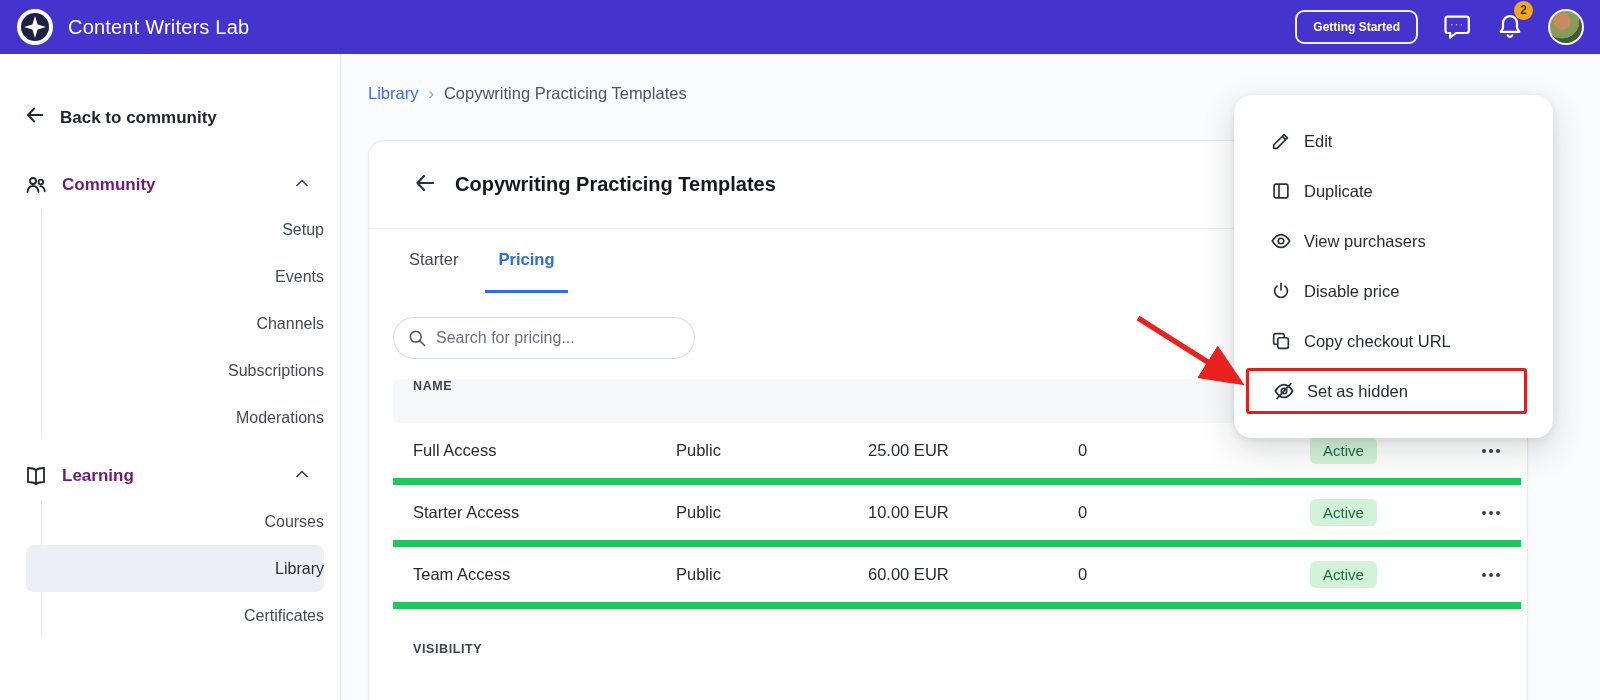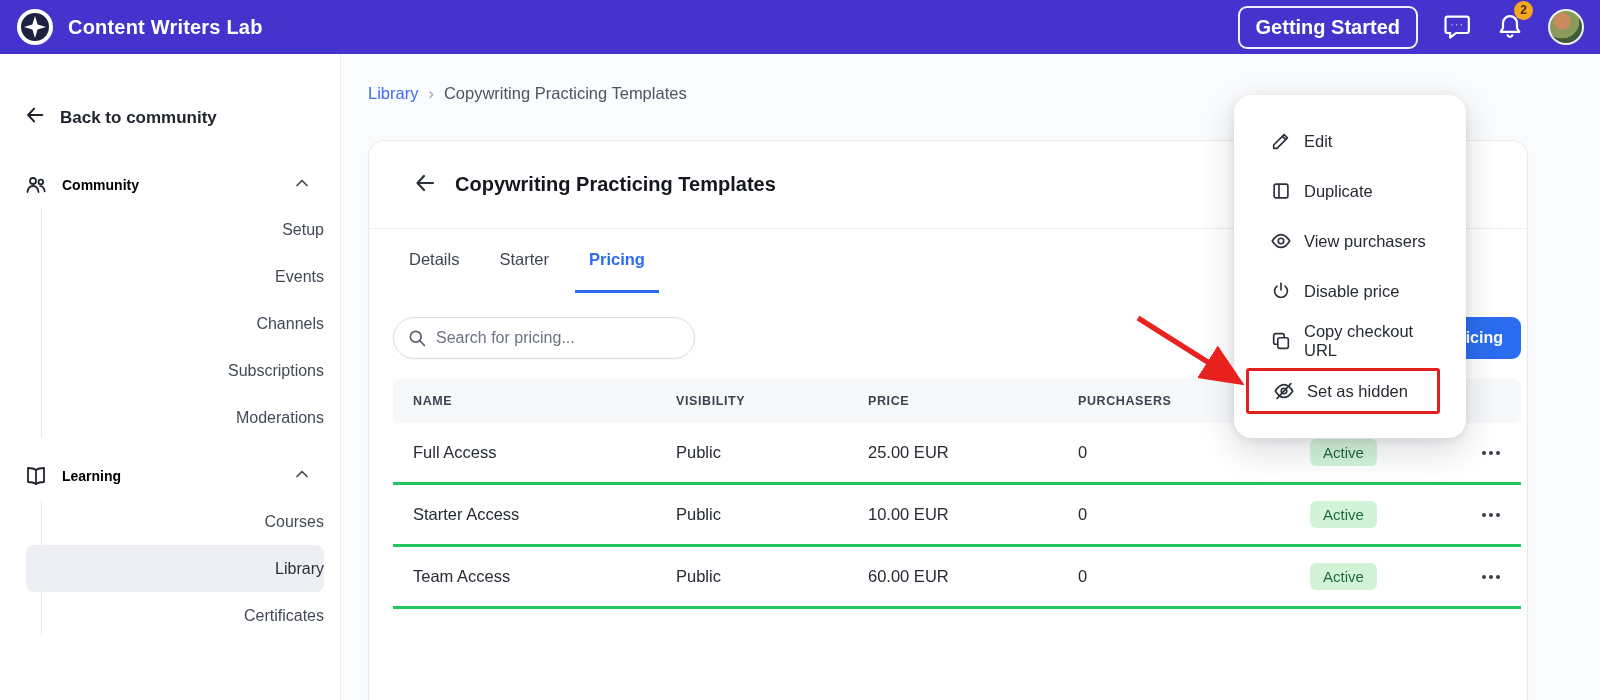--- a/index.html
+++ b/index.html
@@ -9,25 +9,25 @@
     font-family:"Liberation Sans", sans-serif;
     background:#fafbfc; color:#2b303a;
   }
 
   
   .topbar {
     position:absolute; top:0; left:0; right:0; height:54px;
     background:#4433cd; display:flex; align-items:center; padding:0 16px; z-index:20;
   }
   .logo { width:38px; height:38px; margin-right:14px; flex:0 0 auto; }
-  .app-name { color:#fff; font-size:20px; font-weight:700; letter-spacing:.2px; }
+  .app-name { color:#fff; font-size:20px; font-weight:400; letter-spacing:.2px; }
   .topbar-right { margin-left:auto; display:flex; align-items:center; gap:22px; }
   .getting-started {
     background:transparent; border:2px solid rgba(255,255,255,.92); border-radius:9px;
-    color:#fff; font-size:20px; font-weight:700; padding:8px 16px; cursor:pointer;
+    color:#fff; font-size:12px; font-weight:700; padding:8px 16px; cursor:pointer;
     font-family:"Liberation Sans", sans-serif;
   }
   .icon-btn { background:none; border:none; cursor:pointer; position:relative; padding:2px; }
   .badge-count {
     position:absolute; top:-9px; right:-7px; min-width:19px; height:19px; border-radius:10px;
     background:#f5a623; color:#4a3000; font-size:12px; font-weight:700;
     display:flex; align-items:center; justify-content:center; padding:0 4px;
   }
   .avatar {
     width:36px; height:36px; border-radius:50%; border:2px solid rgba(255,255,255,.9);
@@ -39,21 +39,21 @@
   .sidebar {
     position:absolute; top:54px; left:0; bottom:0; width:341px;
     background:#fff; border-right:1px solid #e8eaee; z-index:10;
   }
   .back-link { margin:50px 24px 0; display:flex; align-items:center; gap:14px;
     font-size:17px; font-weight:700; color:#21262e; cursor:pointer; }
   .section-header { margin-top:40px; height:28px; padding:0 28px 0 24px;
     display:flex; align-items:center; cursor:pointer; }
   .section-header.second { margin-top:21px; }
   .section-header .s-icon { width:24px; height:24px; margin-right:14px; }
-  .section-header .s-label { flex:1; font-size:14px; font-weight:700; color:#000000; }
+  .section-header .s-label { flex:1; font-size:17px; font-weight:700; color:#701a75; }
   .items { position:relative; margin-top:7px;text-align:right; }
   .items.second { margin-top:8px; }
   .guide-line { position:absolute; left:41px; top:3px; bottom:3px; width:1px; background:#e7e9ed; }
   .side-item {
     position:relative; z-index:1; height:47px; line-height:47px;
     margin:0 16px 0 26px; padding-left:34px; border-radius:8px;
     font-size:16px; color:#434a57; cursor:pointer;
   }
   .side-item.active { background:#edeff4; color:#2b303a; }
 
@@ -91,42 +91,42 @@
   .search-input::placeholder { color:#6b7280; }
   .add-pricing-btn {
     position:absolute; right:0; top:0; height:42px; padding:0 18px;
     background:#2b6cf0; color:#fff; border:none; border-radius:9px;
     font-size:16px; font-weight:700; cursor:pointer; z-index:5;
     font-family:"Liberation Sans", sans-serif;
   }
 
   .table { margin:20px 6px 0 24px; }
   .thead {
-    display:flex; align-items:center; height:44px; background:#f7f8fa; border-radius:7px;
-    padding-left:20px; font-size:12.5px; font-weight:700; color:#3c4450; letter-spacing:.6px;
+    display:flex; height:44px; background:#f7f8fa; border-radius:7px;
+    padding-left:20px; font-size:12.5px; font-weight:700; color:#3c4450; letter-spacing:.6px;flex-direction:column;
   }
   .trow { display:flex; align-items:center; height:62px; padding-left:20px;
-    border-bottom:3px solid #22c55e; font-size:16.5px; color:#262b33; }
+    border-bottom:7px solid #22c55e; font-size:16.5px; color:#262b33; }
   .col-name { flex:0 0 263px; }
   .col-vis  { flex:0 0 192px; }
   .col-price{ flex:0 0 210px; }
   .col-purch{ flex:0 0 232px; }
   .col-status{ flex:1 1 auto; }
   .col-actions{ flex:0 0 60px; display:flex; justify-content:center; }
   .badge-active {
     display:inline-block; background:#d3f3d9; color:#1f6a44;
     font-size:15px; padding:5px 13px; border-radius:6px;
   }
   .dots-btn { background:none; border:none; cursor:pointer; padding:10px; }
   .dots { display:block; width:4px; height:4px; border-radius:50%; background:#3a4049;
     box-shadow:7px 0 0 #3a4049, -7px 0 0 #3a4049; }
 
   
   .context-menu {
-    position:absolute; left:1234px; top:95px; width:232px; z-index:60;
+    position:absolute; left:1234px; top:95px; width:319px; z-index:60;
     background:#fff; border-radius:18px; padding:21px 0 22px;
     box-shadow:0 12px 34px rgba(16,24,40,.16), 0 2px 8px rgba(16,24,40,.08);
   }
   .menu-item { height:50px; display:flex; align-items:center; padding:0 16px 0 36px;
     gap:12px; font-size:16.5px; color:#262b33; cursor:pointer; }
   .menu-item .m-icon { width:22px; height:22px; flex:0 0 auto; }
   .menu-item-highlight {
     margin:2px 26px 2px 12px; border:3px solid #e0201c; border-radius:3px;
   }
   .menu-item-highlight .menu-item { height:40px; padding-left:24px; }
@@ -247,21 +247,20 @@
           <svg width="24" height="24" viewBox="0 0 24 24" fill="none" stroke="#2b303a" stroke-width="2.2" stroke-linecap="round" stroke-linejoin="round">
             <line x1="20" y1="12" x2="5" y2="12"></line>
               <polyline points="11 5 4.5 12 11 19"></polyline>
           </svg>
         </span>
       </button>
       <h1 class="card-title">Copywriting Practicing Templates</h1>
     </div>
 
     <div class="tabs">
-      <div class="tab">Details</div>
       <div class="tab">Starter</div>
       <div class="tab active">Pricing</div>
     </div>
 
     <div class="toolbar">
       <div class="search-wrap">
         <span>
           <svg width="20" height="20" viewBox="0 0 24 24" fill="none" stroke="#565e6b" stroke-width="2" stroke-linecap="round">
             <circle cx="10.5" cy="10.5" r="6.5"></circle>
               <line x1="15.5" y1="15.5" x2="21" y2="21"></line>

